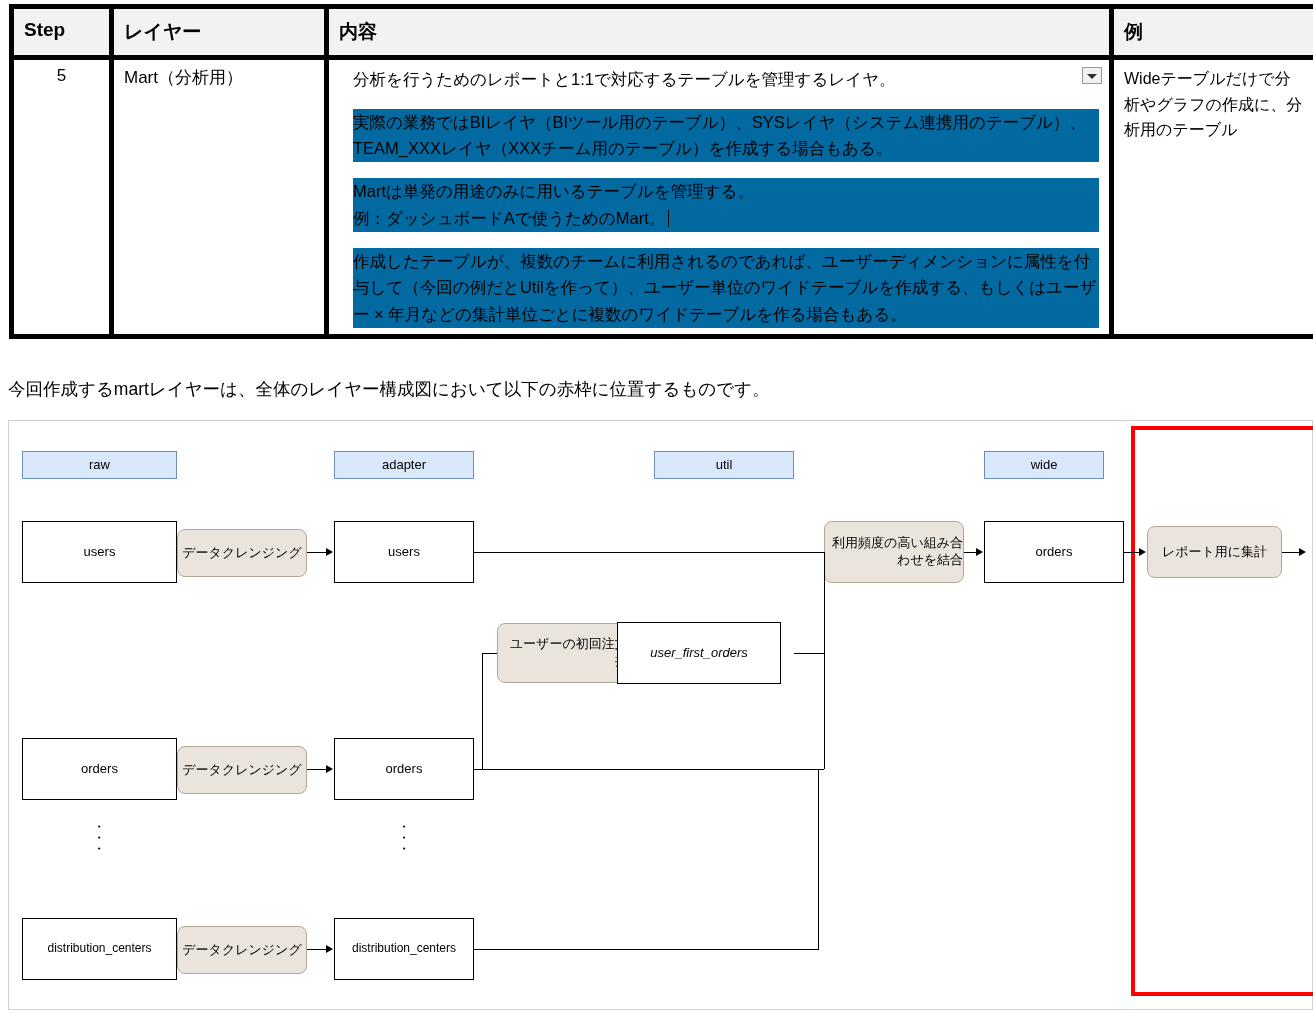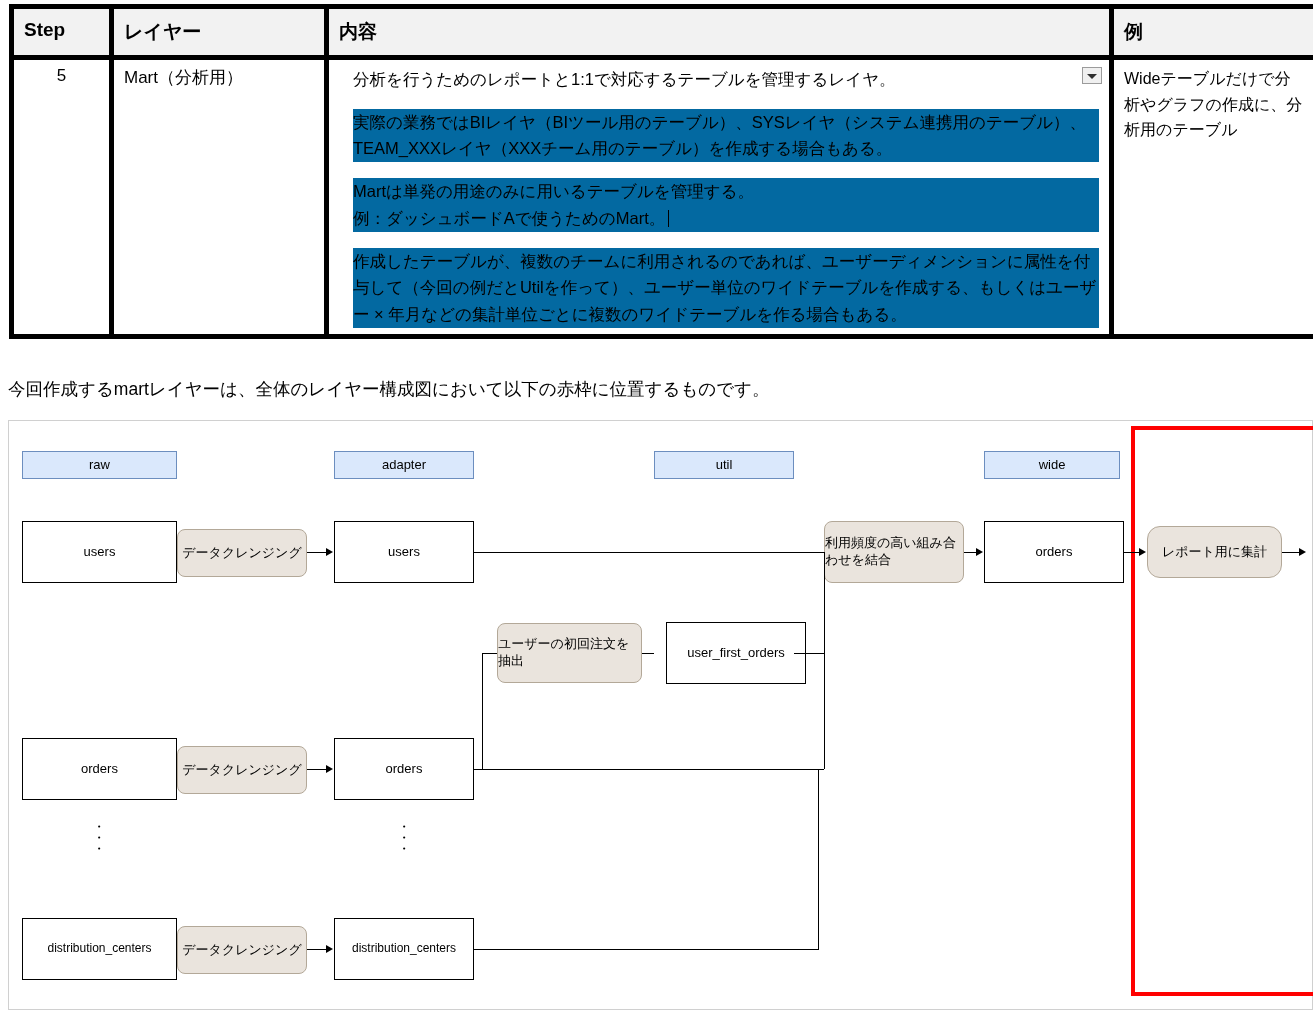--- a/index.html
+++ b/index.html
@@ -117,21 +117,21 @@
     border: 1px solid #d0d0d0;
     box-sizing: border-box;
     background: #ffffff;
   }
   .node {
     position: absolute;
     box-sizing: border-box;
     display: flex;
     align-items: center;
     justify-content: center;
-    text-align: left;
+    text-align: right;
     font-size: 13px;
     line-height: 1.28;
     color: #000;
   }
   .hdr {
     background: #dae8fc;
     border: 1px solid #6c8ebf;
     height: 28px;
     font-size: 13px;
   }
@@ -210,45 +210,45 @@
   </table>
 </div>
 
 <div class="caption">今回作成するmartレイヤーは、全体のレイヤー構成図において以下の赤枠に位置するものです。</div>
 
 <div class="diagram">
 
   <div class="node hdr" style="left:13px; top:30px; width:155px;">raw</div>
   <div class="node hdr" style="left:325px; top:30px; width:140px;">adapter</div>
   <div class="node hdr" style="left:645px; top:30px; width:140px;">util</div>
-  <div class="node hdr" style="left:975px; top:30px; width:136px;">wide</div>
+  <div class="node hdr" style="left:975px; top:30px; width:120px;">wide</div>
 
   <div class="redbox" style="left:1122px; top:5px; width:190px; height:570px;"></div>
 
   <div class="node tbl" style="left:13px; top:100px; width:155px;">users</div>
   <div class="node proc" style="left:168px; top:108px; width:130px; height:48px;">データクレンジング</div>
   <div class="line hline" style="left:298px; top:131px; width:20px;"></div>
   <div class="arrow" style="left:317px; top:127px;"></div>
   <div class="node tbl" style="left:325px; top:100px; width:140px;">users</div>
 
   <div class="line hline" style="left:465px; top:131px; width:350px;"></div>
   <div class="line hline" style="left:815px; top:131px; width:10px;"></div>
   <div class="node proc" style="left:815px; top:100px; width:140px; height:62px;">利用頻度の高い組み合わせを結合</div>
   <div class="line hline" style="left:955px; top:131px; width:13px;"></div>
   <div class="arrow" style="left:967px; top:127px;"></div>
   <div class="node tbl" style="left:975px; top:100px; width:140px;">orders</div>
   <div class="line hline" style="left:1115px; top:131px; width:20px;"></div>
   <div class="arrow" style="left:1130px; top:127px;"></div>
-  <div class="node proc" style="left:1138px; top:105px; width:135px; height:52px;border-radius:13px;">レポート用に集計</div>
+  <div class="node proc" style="left:1138px; top:105px; width:135px; height:52px;">レポート用に集計</div>
   <div class="line hline" style="left:1273px; top:131px; width:20px;"></div>
   <div class="arrow" style="left:1290px; top:127px;"></div>
 
   <div class="node proc" style="left:488px; top:202px; width:145px; height:60px;">ユーザーの初回注文を抽出</div>
   <div class="line hline" style="left:633px; top:232px; width:12px;"></div>
-  <div class="node tbl" style="left:657px; top:201px; width:140px;">user_first_orders</div>
+  <div class="node tbl" style="left:608px; top:201px; width:164px;font-style:italic;">user_first_orders</div>
   <div class="line hline" style="left:785px; top:232px; width:30px;"></div>
   <div class="line vline" style="left:815px; top:131px; height:101px;"></div>
 
   <div class="node tbl" style="left:13px; top:317px; width:155px;">orders</div>
   <div class="node proc" style="left:168px; top:325px; width:130px; height:48px;">データクレンジング</div>
   <div class="line hline" style="left:298px; top:348px; width:20px;"></div>
   <div class="arrow" style="left:317px; top:344px;"></div>
   <div class="node tbl" style="left:325px; top:317px; width:140px;">orders</div>
   <div class="line hline" style="left:465px; top:348px; width:350px;"></div>
   <div class="line vline" style="left:473px; top:232px; height:116px;"></div>

